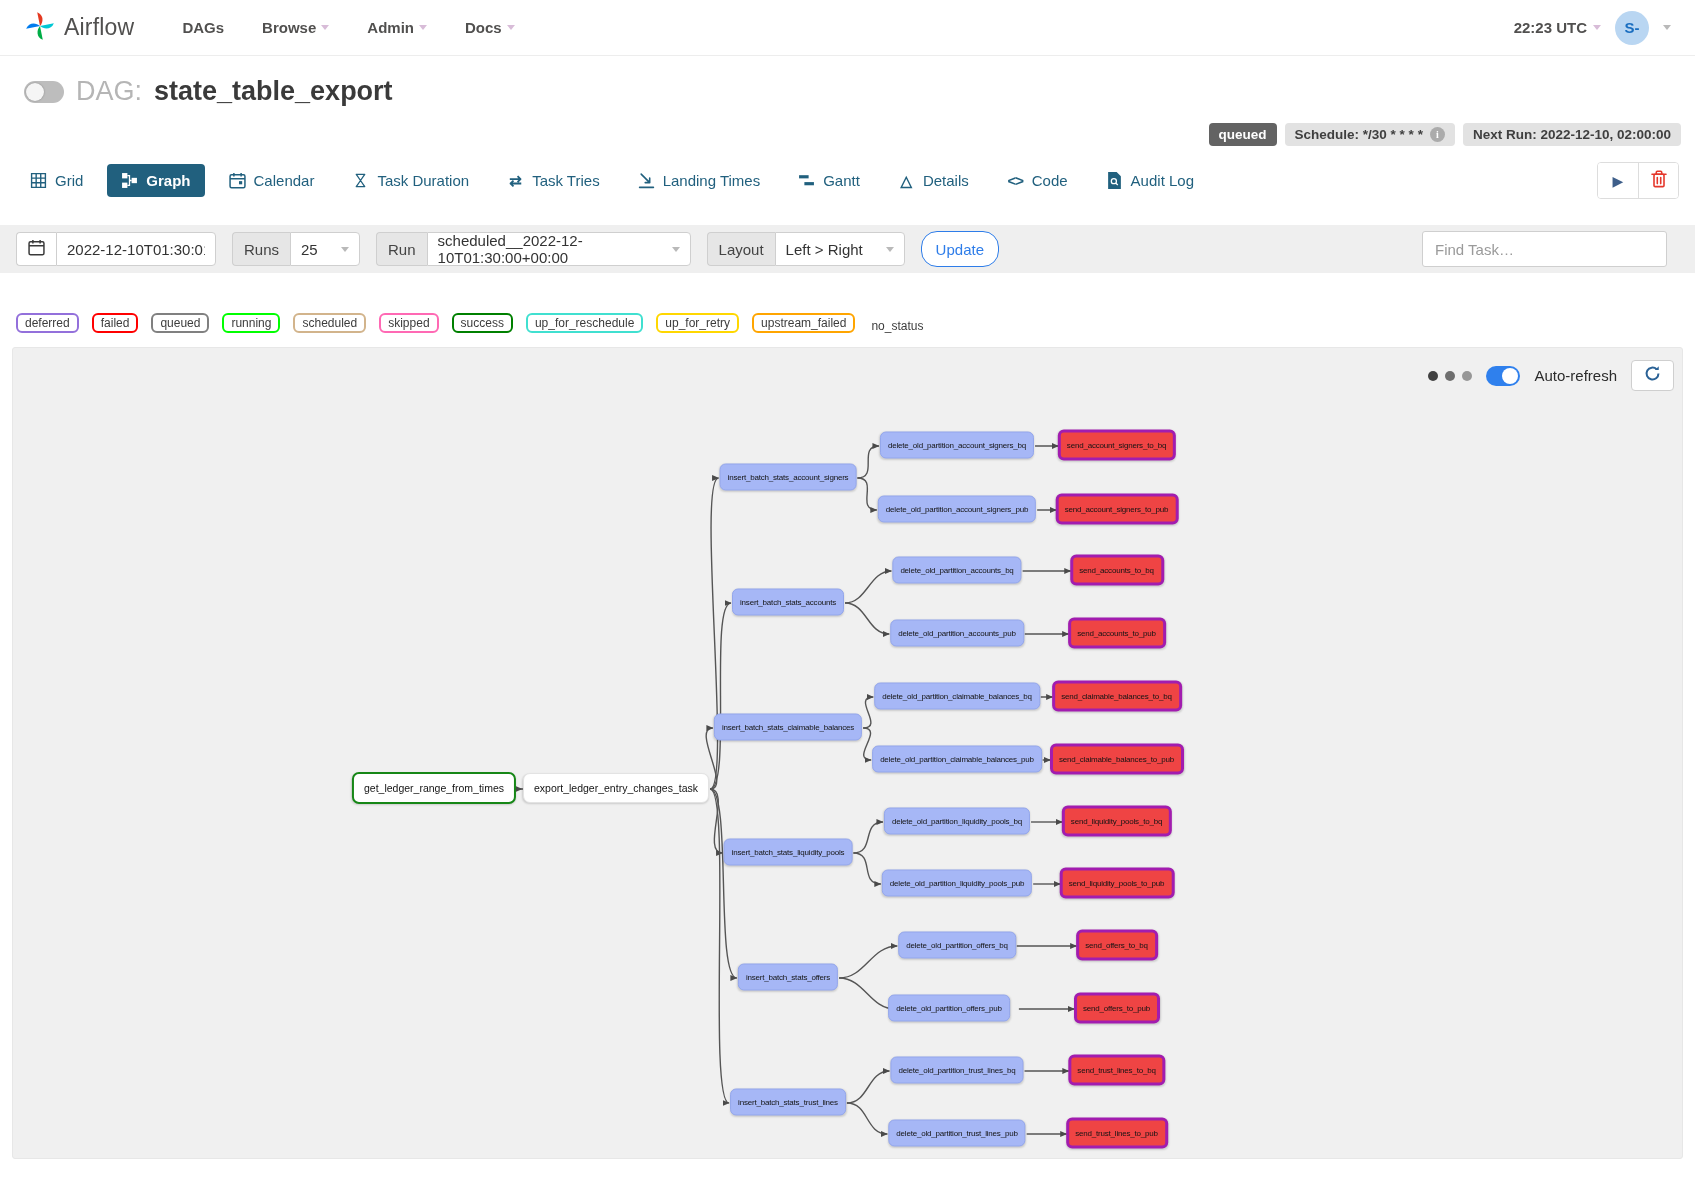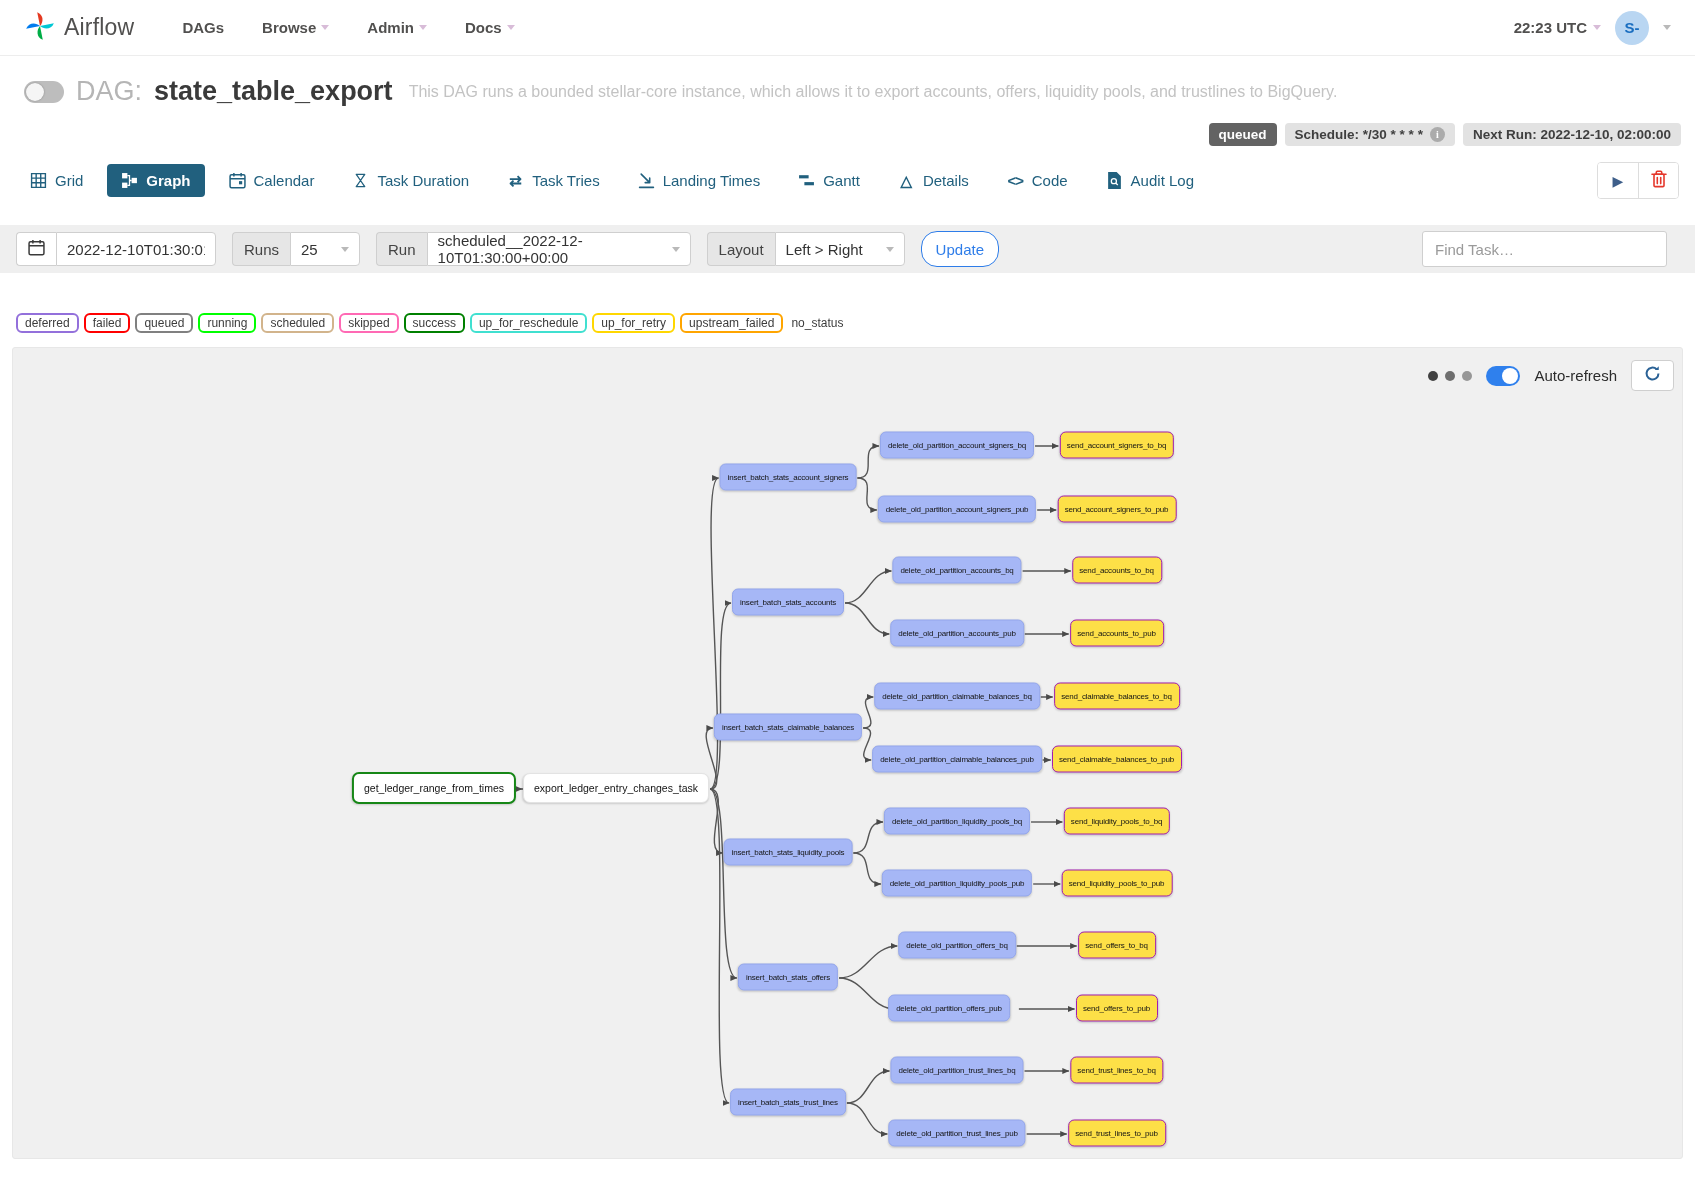--- a/index.html
+++ b/index.html
@@ -62,42 +62,42 @@
     border-radius:16px; font-size:15px; cursor:pointer; font-family:"Liberation Sans", sans-serif;}
   .spacer { flex:1; }
   .find-input { width:245px; height:36px; border:1px solid #cfcfcf; border-radius:3px; background:#fff;
     font-size:15px; padding:0 12px; font-family:"Liberation Sans", sans-serif; color:#333;}
   .find-input::placeholder { color:#9a9a9a; }
 
   
   .legend-row { margin:40px 13px 0 16px; display:flex; justify-content:space-between; align-items:flex-start; }
   .op-legend { display:flex; gap:6px; }
   .op-badge { font-size:12.5px; color:#222; border:1px solid #8f8f8f; border-radius:8px; padding:3px 9px; background:#fff; cursor:pointer;}
-  .status-legend { display:flex; gap:5px; align-items:center; }
+  .status-legend { display:flex; gap:13px; align-items:flex-end; }
   .st-badge { font-size:12px; color:#3c3c3c; background:#fff; border:2px solid #888; border-radius:6px; padding:1px 7px; cursor:pointer;}
   .st-none { font-size:12px; color:#3c3c3c; margin-left:3px; }
 
   
   .graph-panel { margin:14px 12px 0; height:812px; position:relative; background:#f0f0f0;
     border:1px solid #e7e7e7; border-radius:3px; overflow:hidden; }
   .panel-controls { position:absolute; top:12px; right:8px; display:flex; align-items:center; gap:14px; z-index:3;}
   .dots { display:flex; gap:7px; align-items:center; }
   .dots span { width:10px; height:10px; border-radius:50%; }
   .toggle { width:34px; height:20px; border-radius:10px; background:#2f80ed; position:relative; cursor:pointer;}
   .toggle .knob { position:absolute; right:2px; top:2px; width:16px; height:16px; border-radius:50%; background:#fff; }
   .ar-label { font-size:15px; color:#2b2b2b; }
   .btn-refresh { width:43px; height:31px; background:#fff; border:1px solid #cfcfcf; border-radius:4px;
     display:flex; align-items:center; justify-content:center; cursor:pointer; }
   #edges { position:absolute; left:0; top:0; z-index:1; }
   .node { position:absolute; transform:translate(-50%,-50%); z-index:2; white-space:nowrap;
     font-size:8px; letter-spacing:-0.2px; color:#141414; padding:8px 7px; border-radius:6px;
     background:#fff; border:1px solid #e3e3e3; box-shadow:0 1px 2px rgba(0,0,0,.15); cursor:pointer;}
   .node.lg { font-size:10.5px; letter-spacing:0; padding:8px 10px; border-radius:7px; }
   .node.bigquery { background:#a6b7f6; border:1px solid #93a6ec; }
-  .node.gcs { background:#fde047; border:1px solid #a21caf;padding-left:6px; }
+  .node.gcs { background:#ef4444; border:3px solid #a21caf;padding-left:6px; }
   .node.success { border:2px solid #168716; }
 </style>
 </head>
 <body>
 
 <nav class="navbar">
   <div class="brand">
     <span>
       <svg width="32" height="32" viewBox="0 0 30 30">
         <path d="M15 15 L12.4 2 C18.6 4.4 18.4 11.2 15 15 Z" fill="#e43921"></path>
@@ -134,21 +134,20 @@
     <span class="caret gray"></span>
   </div>
 </nav>
 
 <header class="dag-header">
   <span class="switch">
       <span class="knob"></span>
     </span>
   <span class="dag-title-prefix">DAG:</span>
   <span class="dag-title">state_table_export</span>
-  <span class="dag-desc">This DAG runs a bounded stellar-core instance, which allows it to export accounts, offers, liquidity pools, and trustlines to BigQuery.</span>
 </header>
 
 <div class="meta-row">
   <span class="badge state">queued</span>
   <span class="badge">
     <span>Schedule: */30 * * * *</span>
     <span class="info-icon">i</span>
   </span>
   <span class="badge">Next Run: 2022-12-10, 02:00:00</span>
 </div>

